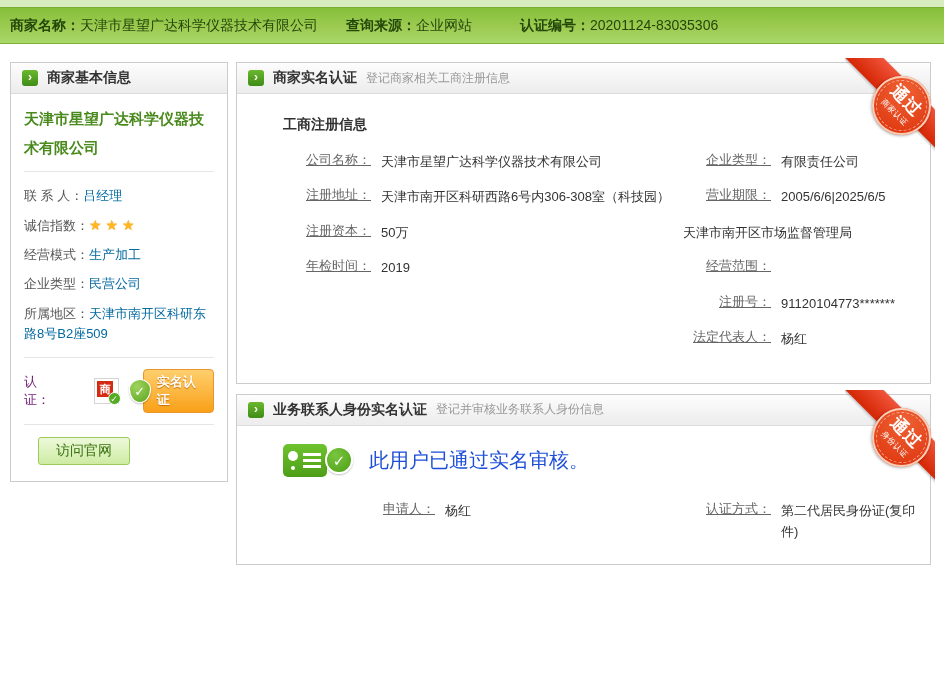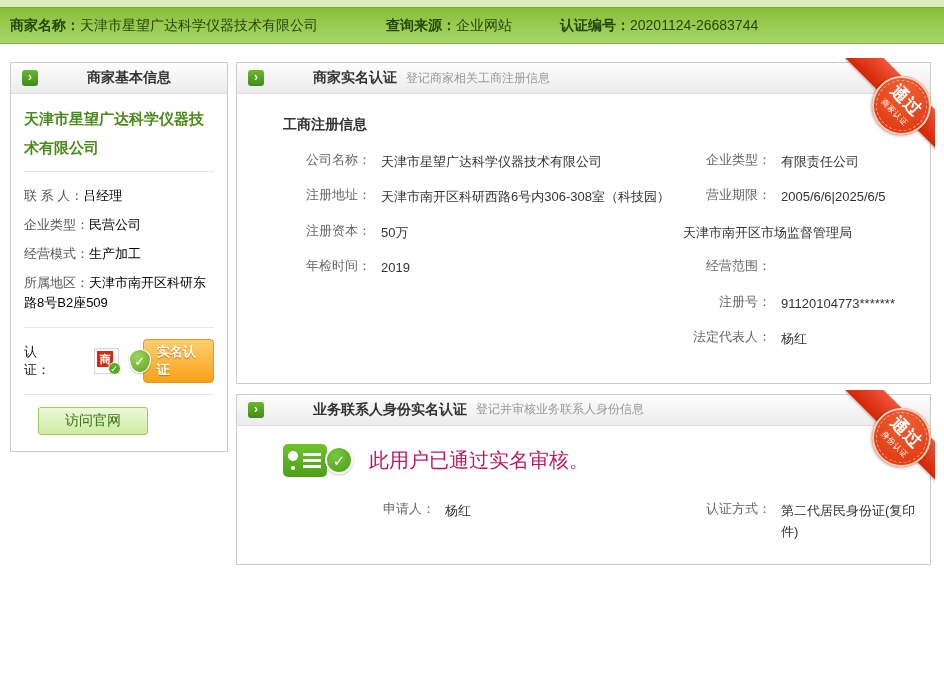--- a/index.html
+++ b/index.html
@@ -6,68 +6,68 @@
   html,body { width:944px; height:685px; overflow:hidden; background:#fff;
     font-family:"Liberation Sans","DejaVu Sans",sans-serif; }
 
   
   .topstrip { height:7px; background:#d9ecbe; }
   .topbar { height:37px; background:linear-gradient(180deg,#86c03a 0%,#9ccb52 55%,#a9d76a 100%);
     border-top:1px solid #79ad2f; border-bottom:1px solid #7fb433;
     display:flex; align-items:center; padding:0 10px; color:#24470a; font-size:14px; }
   .tb-item { white-space:nowrap; }
   .tb-item b { font-weight:bold; }
-  .tb-m2 { margin-left:68px;text-align:center; }
+  .tb-m2 { margin-left:28px;text-align:center; }
   .tb-m3 { margin-left:48px; }
 
   
   .content { display:flex; padding:18px 13px 0 10px; gap:8px; align-items:flex-start; }
   .panel-hd { height:31px; background:linear-gradient(180deg,#fdfdfd,#ececec);
     border-bottom:1px solid #ddd; display:flex; align-items:center; padding:0 11px; gap:9px; }
   .hd-icon { width:16px; height:16px; border-radius:3px; flex:0 0 16px;
     background:linear-gradient(180deg,#6ab82e,#3f8c16); color:#fff; font-weight:bold;
     font-size:12px; line-height:15px; text-align:center; }
-  .hd-title { font-size:14px; font-weight:bold; color:#333;margin-left:40px; }
+  .hd-title { font-size:14px; font-weight:bold; color:#333; }
   .hd-sub { font-size:12px; color:#999; }
 
   
   .sidebar { width:218px; flex:0 0 218px; border:1px solid #ccc; background:#fff; }
   .side-body { padding:11px 13px 14px 13px; }
   .company { color:#4a8a1c; font-weight:bold; font-size:15px; line-height:1.9; }
   .divider { border:none; border-top:1px solid #e6e6e6; margin:9px 0; }
   .srow { font-size:13px; color:#555; line-height:1.55; padding:4.5px 0; }
-  .srow .sval { color:#000000; }
+  .srow .sval { color:#0369a1; }
   .stars { color:#ffb822; font-size:14px; letter-spacing:4px; text-shadow:0 0 1px #e08a00; }
   .certrow { display:flex; align-items:center; gap:10px; padding:6px 0; }
   .cert-doc { position:relative; width:26px; height:26px; background:#fff; border:1px solid #d5d5d5;
     display:inline-block; }
   .doc-red { position:absolute; left:2px; top:2px; width:16px; height:16px; background:#d42a12;
     color:#fff; font-size:11px; line-height:16px; text-align:center; font-weight:bold; }
   .doc-check { position:absolute; right:-3px; bottom:-2px; width:13px; height:13px; border-radius:50%;
     background:#55ab21; color:#fff; font-size:9px; line-height:13px; text-align:center;
     border:1px solid #fff; }
   .cert-badge { position:relative; display:inline-flex; align-items:center; height:26px; }
   .shield { width:24px; height:24px; border-radius:50% 50% 50% 50% / 42% 42% 58% 58%;
     background:radial-gradient(circle at 35% 30%,#9fd45f,#5aa31e); border:1px solid #fff;
     box-shadow:0 1px 2px rgba(0,0,0,.25); color:#fff; font-size:13px; line-height:23px;
     text-align:center; z-index:2; }
   .pill { margin-left:-8px; padding:3px 9px 3px 13px; background:linear-gradient(180deg,#ffcf6e,#f9a018);
     border:1px solid #e8952b; border-radius:4px; color:#fff; font-size:13px; font-weight:bold;
     text-shadow:0 1px 1px #c4700a; }
-  .visit-btn { display:block; margin:12px 0 2px 14px; width:110px; height:28px;
+  .visit-btn { display:block; margin:12px 0 2px 14px; width:92px; height:28px;
     background:linear-gradient(180deg,#edf9da,#cdeba3); border:1px solid #9ccb57; border-radius:3px;
     color:#39700f; font-size:14px; cursor:pointer; font-family:inherit; }
 
   
   .main { flex:1; min-width:0; }
   .panel { position:relative; border:1px solid #ccc; background:#fff; margin-bottom:10px; }
   .sec-title { font-size:14px; font-weight:bold; color:#333; padding:22px 0 10px 46px; }
   .fields { display:grid; grid-template-columns:400px 1fr; padding:0 12px 12px 46px; }
   .cell { display:flex; padding:7px 0; font-size:13px; }
-  .flabel { flex:0 0 88px; text-align:right; color:#666; margin-right:10px; white-space:nowrap; }
+  .flabel { flex:0 0 88px; text-align:right; color:#666; margin-right:10px; white-space:nowrap;text-decoration:underline; }
   .fval { color:#333; line-height:1.65; max-width:305px; }
   .fval.wide { max-width:260px; }
 
   
   .ribbon { position:absolute; top:-5px; right:-5px; width:90px; height:106px; overflow:hidden;
     pointer-events:none; }
   .ribbon-band { position:absolute; left:-26px; top:26px; width:170px; height:27px;
     background:linear-gradient(180deg,#f1543a,#d42604); transform:rotate(45deg);
     box-shadow:0 1px 3px rgba(0,0,0,.3); }
   .stamp { position:absolute; left:27px; top:18px; width:59px; height:59px; border-radius:50%;
@@ -87,61 +87,64 @@
   .idcard { position:relative; width:44px; height:33px; border-radius:5px;
     background:linear-gradient(180deg,#6fc32d,#4d9e17); flex:0 0 44px; }
   .idcard::before { content:""; position:absolute; left:5px; top:7px; width:10px; height:10px;
     border-radius:50%; background:#fff; box-shadow:0 12px 0 -3px #fff; }
   .idcard::after { content:""; position:absolute; left:20px; top:9px; width:18px; height:3px;
     background:#fff; box-shadow:0 6px 0 0 #fff, 0 12px 0 0 #fff; }
   .idcheck { position:relative; margin-left:-18px; width:28px; height:28px; border-radius:50%;
     background:radial-gradient(circle at 35% 30%,#79c63e,#4d9e17); border:2px solid #fff;
     box-shadow:0 1px 2px rgba(0,0,0,.25); color:#fff; font-size:15px; font-weight:bold;
     line-height:26px; text-align:center; flex:0 0 28px; }
-  .id-msg { color:#be185d; font-size:20px; }
+  .id-msg { color:#1d4ed8; font-size:20px; }
   .id-fields { display:grid; grid-template-columns:400px 1fr; padding-top:10px; }
   .id-fields .flabel { flex:0 0 152px; }
   .id-fields .cell:last-child .flabel { flex:0 0 88px; }
 </style>
 </head>
 <body>
 
 <div class="topstrip"></div>
 
 <div class="topbar">
   <span class="tb-item"><b>商家名称：</b><span>天津市星望广达科学仪器技术有限公司</span></span>
   <span class="tb-item tb-m2"><b>查询来源：</b><span>企业网站</span></span>
-  <span class="tb-item tb-m3"><b>认证编号：</b><span>20201124-26683744</span></span>
+  <span class="tb-item tb-m3"><b>认证编号：</b><span>20201124-83035306</span></span>
 </div>
 
 <div class="content">
 
   <div class="sidebar">
     <div class="panel-hd">
       <span class="hd-icon">›</span>
       <span class="hd-title">商家基本信息</span>
     </div>
     <div class="side-body">
       <div class="company">天津市星望广达科学仪器技术有限公司</div>
       <hr class="divider">
       <div class="srow">
         <span class="slabel">联 系 人：</span><span class="sval">吕经理</span>
       </div>
       <div class="srow">
+        <span class="slabel">诚信指数：</span><span class="stars">★★★</span>
+      </div>
+      <div class="srow">
+        <span class="slabel">经营模式：</span><span class="sval">生产加工</span>
+      </div>
+      <div class="srow">
         <span class="slabel">企业类型：</span><span class="sval">民营公司</span>
-      </div>
-      <div class="srow">
-        <span class="slabel">经营模式：</span><span class="sval">生产加工</span>
       </div>
       <div class="srow">
         <span class="slabel">所属地区：</span><span class="sval">天津市南开区科研东路8号B2座509</span>
       </div>
       <hr class="divider">
       <div class="certrow">
-        <span class="slabel" style="font-size:13px;color:#0f172a;">认　　证：</span>
+        <span class="slabel" style="font-size:13px;color:#701a75;">认　　证：</span>
         <span class="cert-doc">
           <span class="doc-red">商</span>
           <span class="doc-check">✓</span>
         </span>
         <span class="cert-badge">
           <span class="shield">✓</span>
           <span class="pill">实名认证</span>
         </span>
       </div>
       <hr class="divider">

